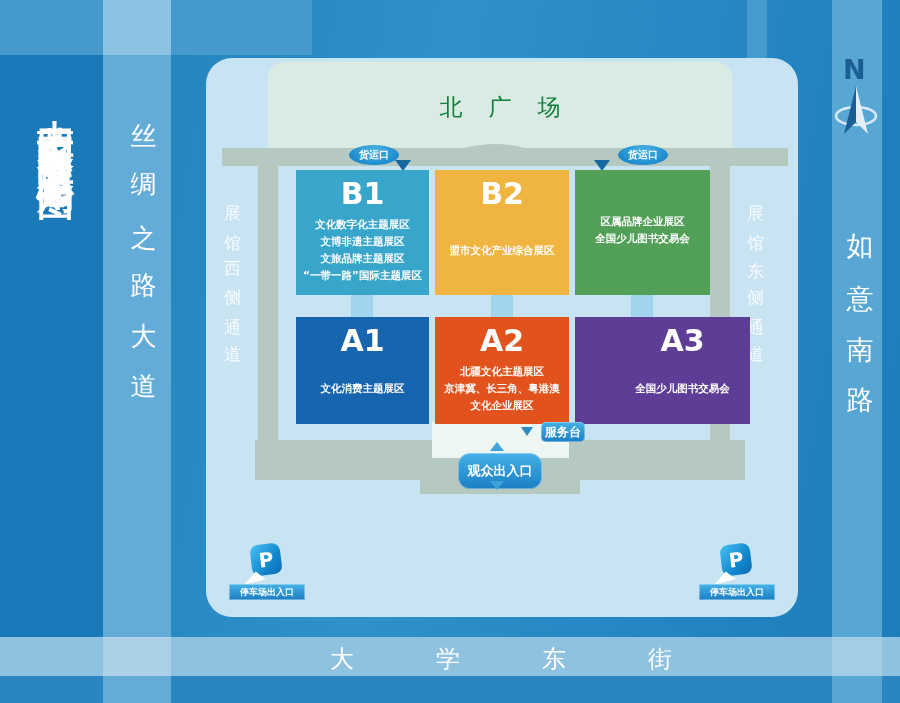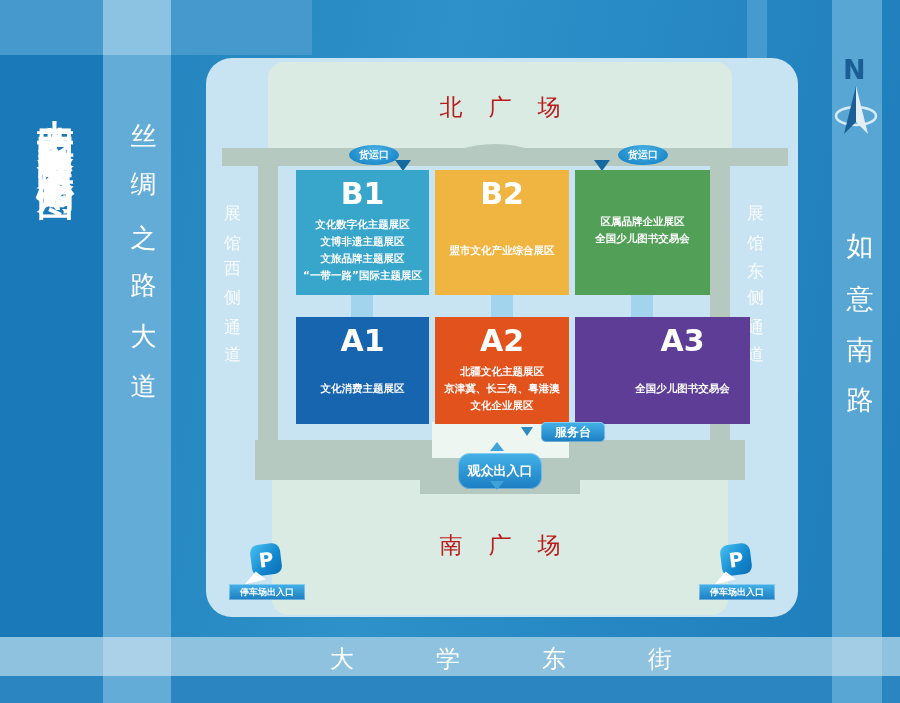--- a/index.html
+++ b/index.html
@@ -22,21 +22,21 @@
   .vtext{writing-mode:vertical-rl;text-orientation:upright;color:#fff;}
   .main-title{left:30px;top:90px;font-size:37px;font-weight:bold;letter-spacing:6px;}
   .silk-road{left:127px;top:102px;font-size:26px;letter-spacing:50px;}
   .ruyi-road{left:842px;top:212px;font-size:27px;letter-spacing:51px;}
   .street-label{left:330px;top:643px;font-size:24px;letter-spacing:82px;color:#fff;white-space:nowrap;}
   
   .map{left:206px;top:58px;width:592px;height:559px;background:#c8e3f1;border-radius:26px;}
   .plaza{background:#d9ebe3;}
   .plaza-n{left:62px;top:4px;width:464px;height:86px;border-radius:16px 16px 0 0;}
   .plaza-s{left:66px;top:422px;width:456px;height:135px;border-radius:0 0 16px 16px;}
-  .plaza-label{width:100%;text-align:center;color:#b91c1c;font-size:23px;letter-spacing:26px;padding-left:26px;box-sizing:border-box;}
+  .plaza-label{width:100%;text-align:center;color:#15803d;font-size:23px;letter-spacing:26px;padding-left:26px;box-sizing:border-box;}
   .plaza-n .plaza-label{margin-top:30px;}
   .plaza-s .plaza-label{margin-top:50px;}
   .gray{background:#b6c9c1;}
   .band-n{left:16px;top:90px;width:566px;height:18px;}
   .dome{left:236px;top:86px;width:106px;height:22px;border-radius:53px 53px 0 0/22px 22px 0 0;}
   .wall-w{left:52px;top:91px;width:20px;height:300px;}
   .wall-e{left:504px;top:91px;width:20px;height:300px;}
   .band-s{left:49px;top:382px;width:490px;height:40px;}
   .tongue{left:214px;top:422px;width:160px;height:14px;}
   .lobby{left:226px;top:364px;width:137px;height:36px;background:#eef6f2;}
@@ -63,21 +63,21 @@
   .freight-r{left:412px;top:87px;width:50px;height:20px;}
   .tri-down{width:0;height:0;border-left:8px solid transparent;border-right:8px solid transparent;border-top:11px solid #15699f;}
   .tri-up{width:0;height:0;border-left:7px solid transparent;border-right:7px solid transparent;border-bottom:9px solid #3fa3da;}
   .tri-down-sm{width:0;height:0;border-left:7px solid transparent;border-right:7px solid transparent;border-top:9px solid #3fa3da;}
   .tri-down-svc{width:0;height:0;border-left:6px solid transparent;border-right:6px solid transparent;border-top:9px solid #2f8ac4;}
   .fa-l{left:189px;top:102px;}
   .fa-r{left:388px;top:102px;}
   .badge{background:linear-gradient(180deg,#45b2e8,#1b7ec2);color:#fff;font-weight:bold;
          display:flex;align-items:center;justify-content:center;box-shadow:inset 0 0 0 1px rgba(255,255,255,0.35);}
   .svc-arrow{left:315px;top:369px;}
-  .svc-badge{left:335px;top:364px;width:64px;height:20px;border-radius:5px;font-size:12px;}
+  .svc-badge{left:335px;top:364px;width:44px;height:20px;border-radius:5px;font-size:12px;}
   .vis-up{left:284px;top:384px;}
   .vis-badge{left:252px;top:395px;width:84px;height:36px;border-radius:12px;font-size:13px;}
   .vis-down{left:284px;top:423px;}
   
   .p-wrap{width:76px;height:56px;}
   .pk-l{left:23px;top:486px;}
   .pk-r{left:493px;top:486px;}
   .p-sign{position:absolute;left:22px;top:0;width:30px;height:31px;border-radius:8px;
           background:linear-gradient(135deg,#49c0f2,#1288cf 60%,#0d6cb4);transform:rotate(-7deg);
           color:#fff;font-size:20px;font-weight:800;display:flex;align-items:center;justify-content:center;}
@@ -117,23 +117,20 @@
       <polygon points="22,2 10,50 22,38" fill="#1b5e96"></polygon>
       <polygon points="22,2 34,50 22,38" fill="#e4eef6"></polygon>
     </svg>
   </div>
 
   <div class="abs map">
 
     <div class="abs plaza plaza-n">
       <div class="plaza-label">北广场</div>
     </div>
-    <div class="abs plaza plaza-s">
-      <div class="plaza-label">南广场</div>
-    </div>
 
     <div class="abs gray band-n"></div>
     <div class="abs gray dome"></div>
     <div class="abs gray wall-w"></div>
     <div class="abs gray wall-e"></div>
     <div class="abs gray band-s"></div>
     <div class="abs gray tongue"></div>
     <div class="abs lobby"></div>
 
     <div class="abs passage-label pass-w">展馆西侧通道</div>

